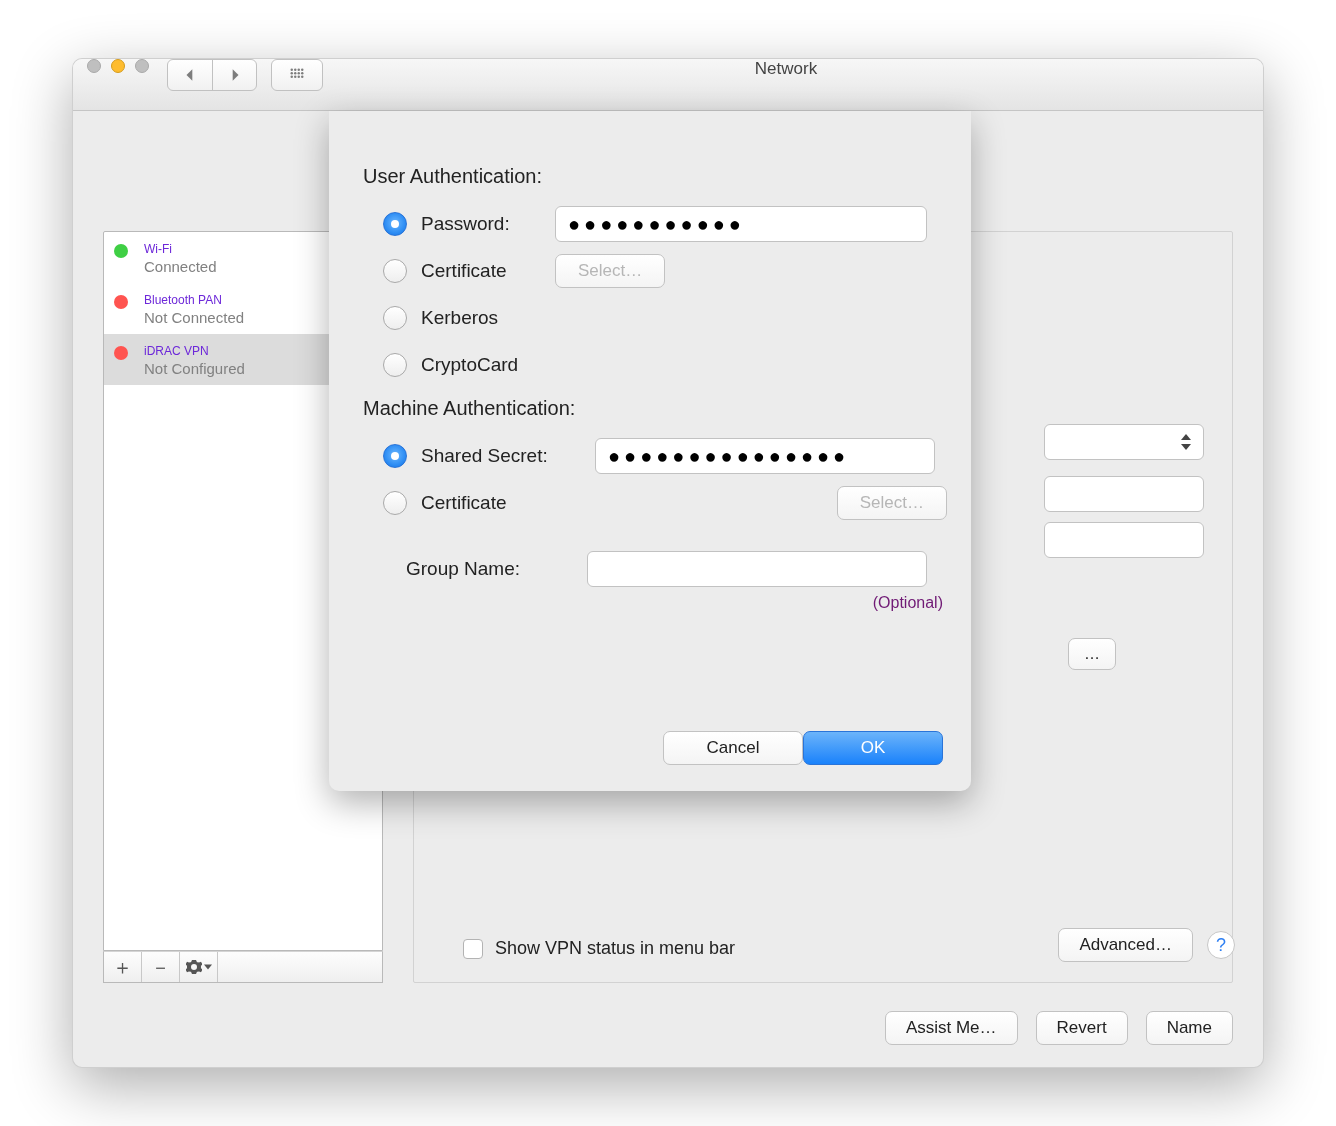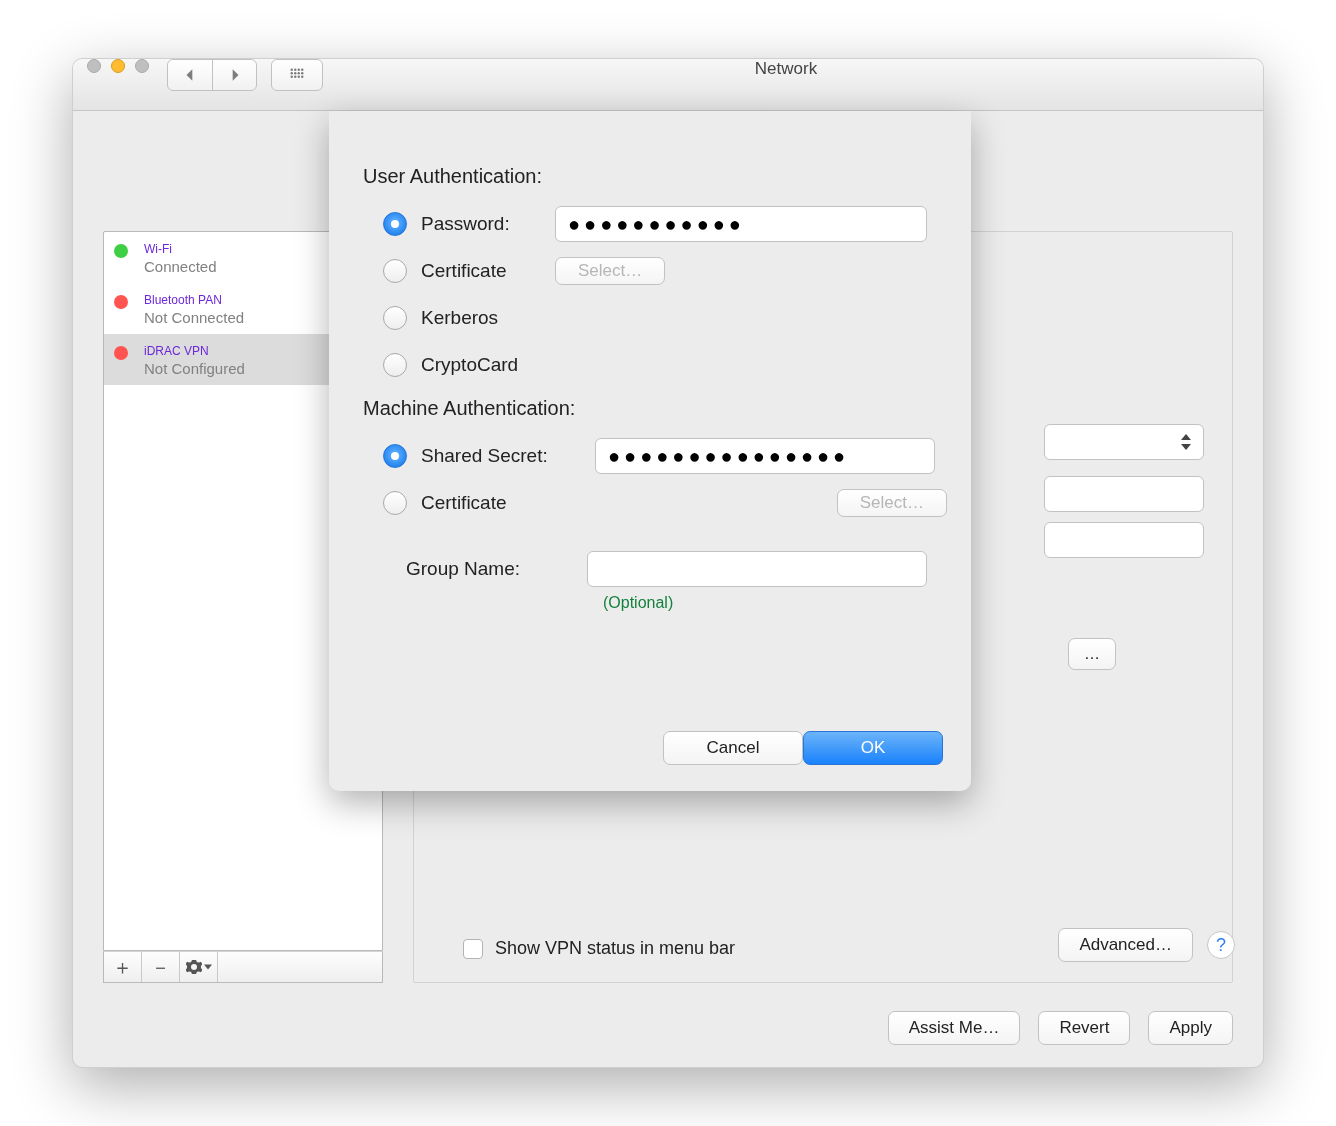--- a/index.html
+++ b/index.html
@@ -59,26 +59,26 @@
 
 .sheet       { position:absolute; left:256px; top:52px; width:642px; height:680px; background:#ececec; border-radius:0 0 10px 10px; box-shadow:0 12px 34px rgba(0,0,0,.30); padding:50px 24px 26px; }
 .sect        { font-size:20px; color:#222; margin: 4px 0 14px 10px;}
 .row         { display:flex; align-items:center; margin: 3px 0 3px 30px; gap:14px; height:44px;}
 .radio       { width:24px;height:24px;border-radius:50%; border:1px solid #a9a9a9; background:linear-gradient(#fff,#eee); position:relative;}
 .radio.on    { background:radial-gradient(circle at 50% 45%, #6cb8ff 0%, #2f8ef4 60%, #0f6fe2 100%); border-color:#2a74d8;}
 .radio.on::after{ content:""; position:absolute; left:50%; top:50%; width:8px;height:8px;background:#fff;border-radius:50%; transform:translate(-50%,-50%);}
 .rlabel      { font-size:19px; color:#222; }
 .textf       { height:36px; border:1px solid #c2c2c2; border-radius:6px; background:#fff; padding:0 12px; font-size:20px; letter-spacing:4px;}
 .textf.empty { letter-spacing:normal;}
-.hint        { font-size:16px; color:#15803d; text-align:left; }
+.hint        { font-size:16px; color:#701a75; text-align:right; }
 
 .sheet-footer{ position:absolute; right:28px; bottom:26px; display:flex; padding-left:12px;}
 
 
-.selbtn      { height:28px; padding:0 22px; border:1px solid #c2c2c2; border-radius:7px; background:linear-gradient(#ffffff,#f4f4f4); font-size:17px; color:#b6b6b6;text-align:center;}
+.selbtn      { height:34px; padding:0 22px; border:1px solid #c2c2c2; border-radius:7px; background:linear-gradient(#ffffff,#f4f4f4); font-size:17px; color:#b6b6b6;text-align:center;}
 </style>
 </head>
 <body>
 
 <div class="window">
 
   <div class="titlebar">
     <div class="traffic">
       <div class="dot red"></div>
       <div class="dot yellow"></div>
@@ -169,21 +169,21 @@
     <div class="showvpn">
       <div class="cb"></div>
       <span>Show VPN status in menu bar</span>
     </div>
     <button class="push advanced">Advanced…</button>
     <div class="helpbtn">?</div>
 
     <div class="footer">
       <button class="push">Assist Me…</button>
       <button class="push">Revert</button>
-      <button class="push">Apply</button>
+      <button class="push">Name</button>
     </div>
 
   </div>
 
   <div class="sheet">
 
     <div class="sect">User Authentication:</div>
 
     <div class="row">
       <div class="radio on"></div>

